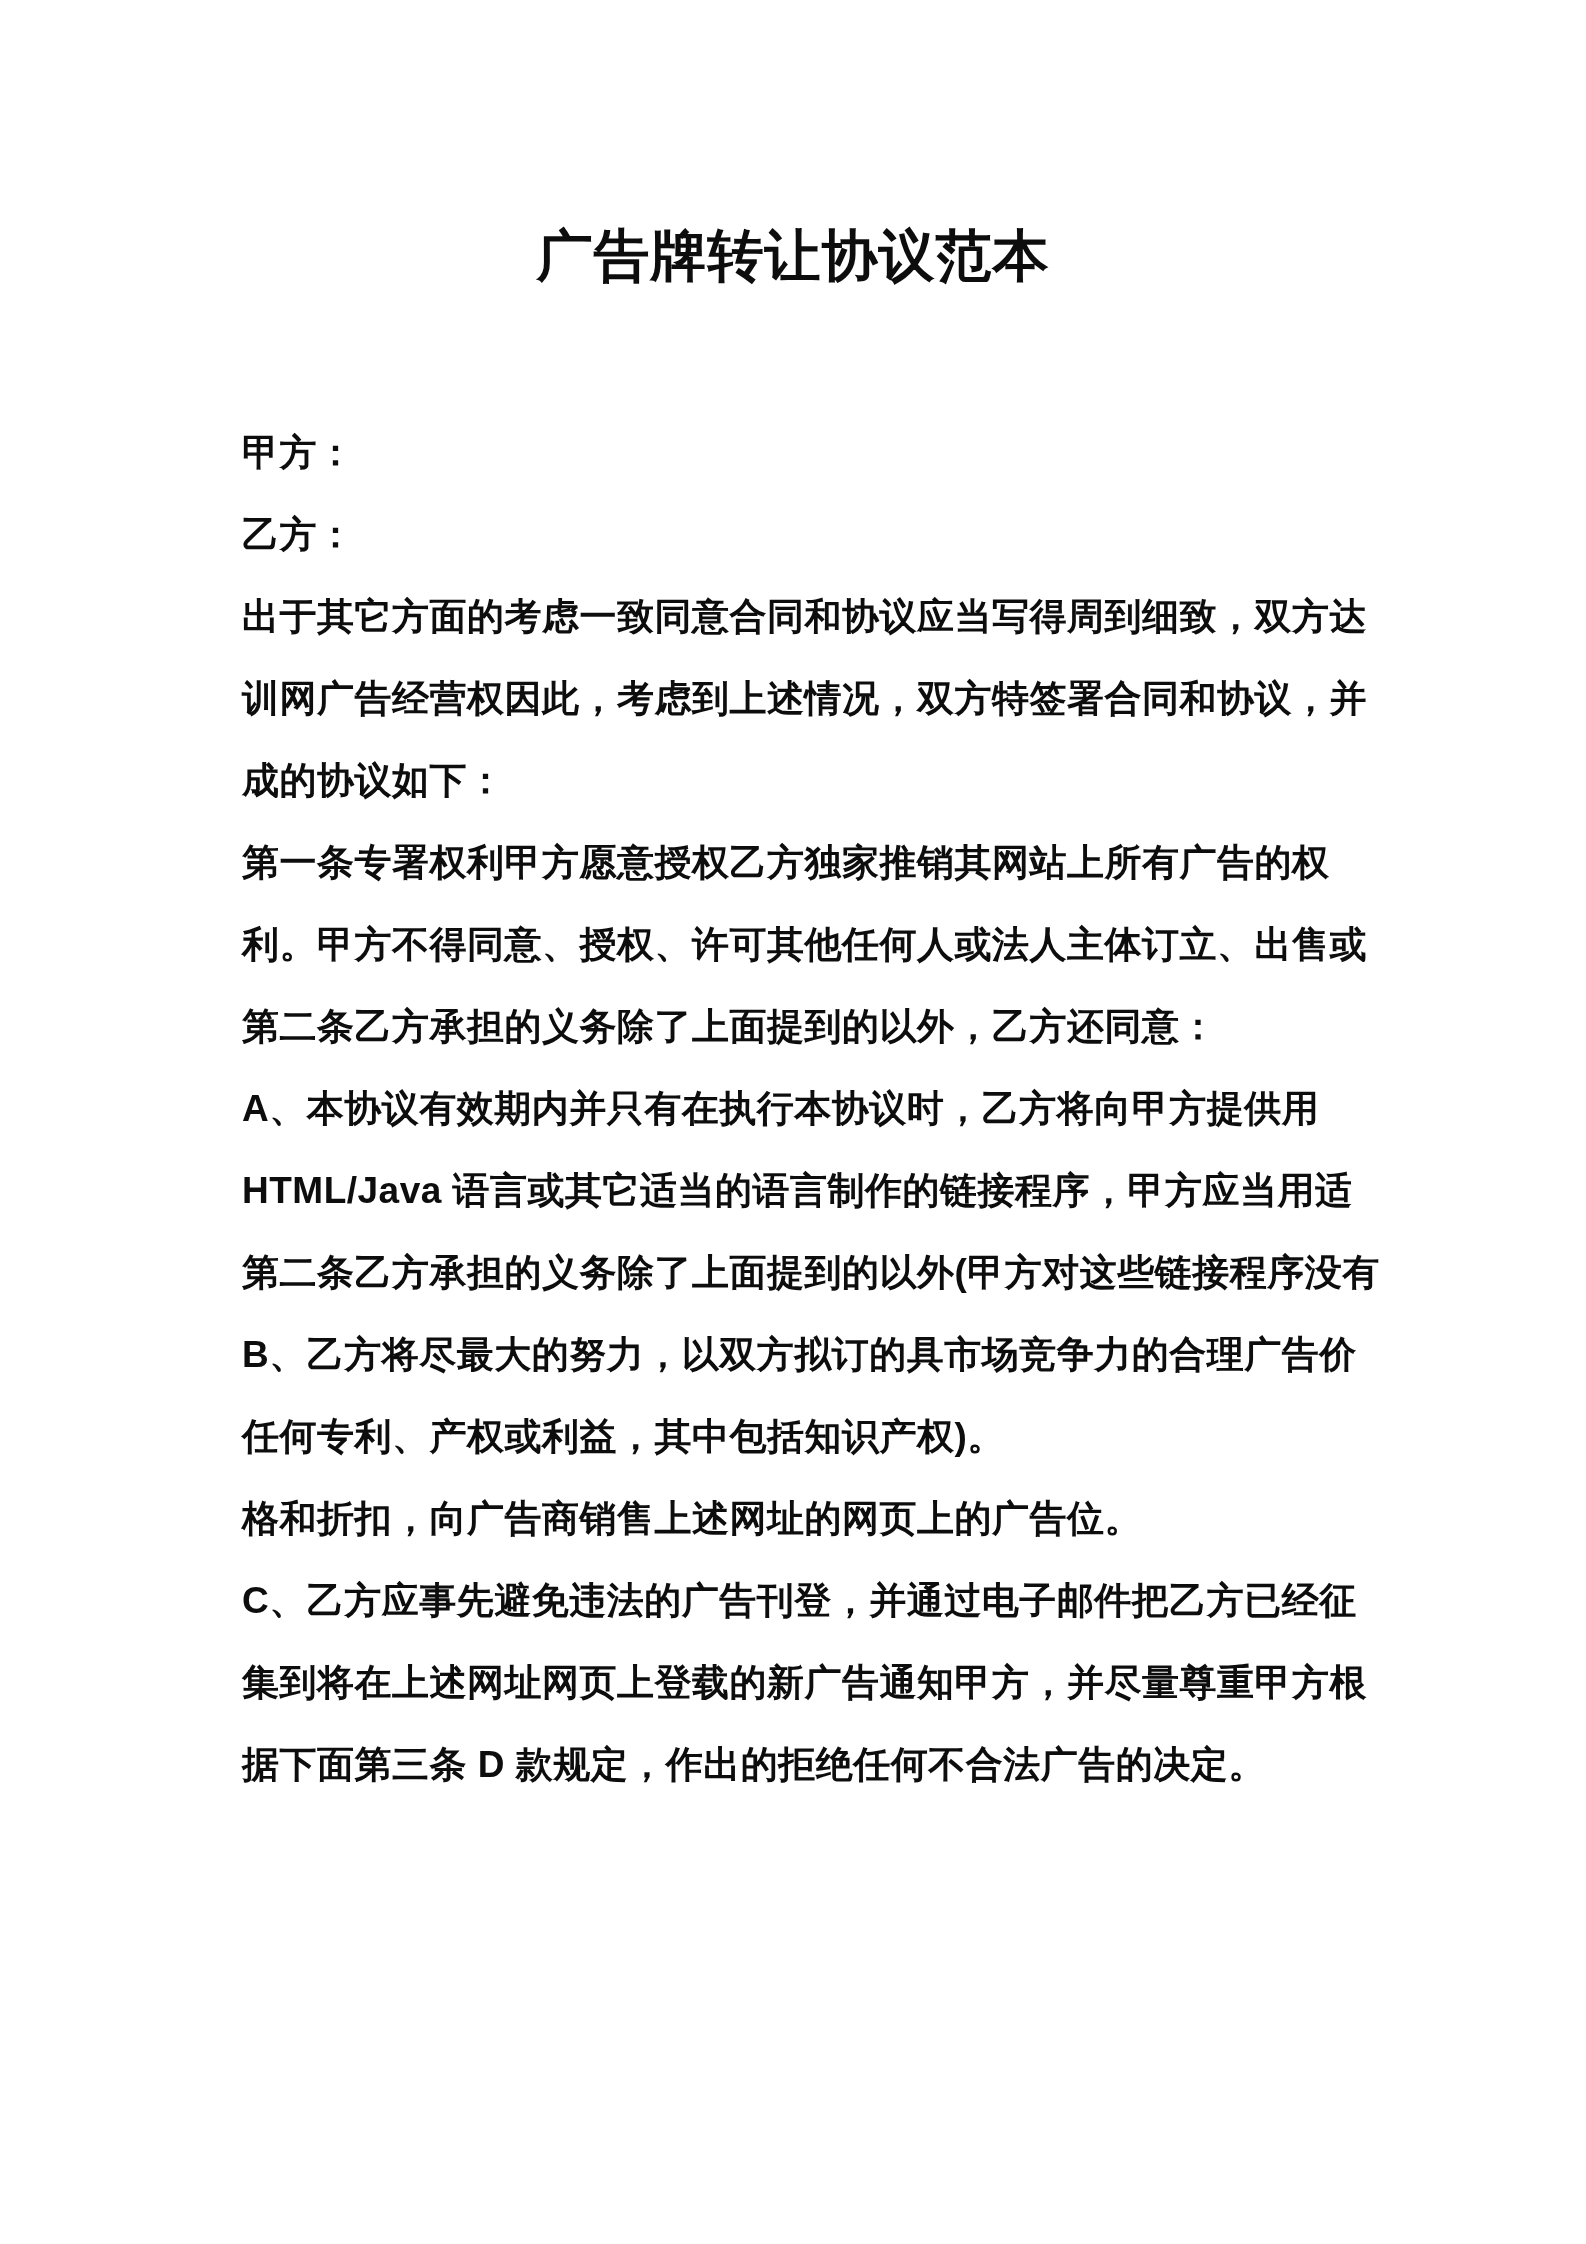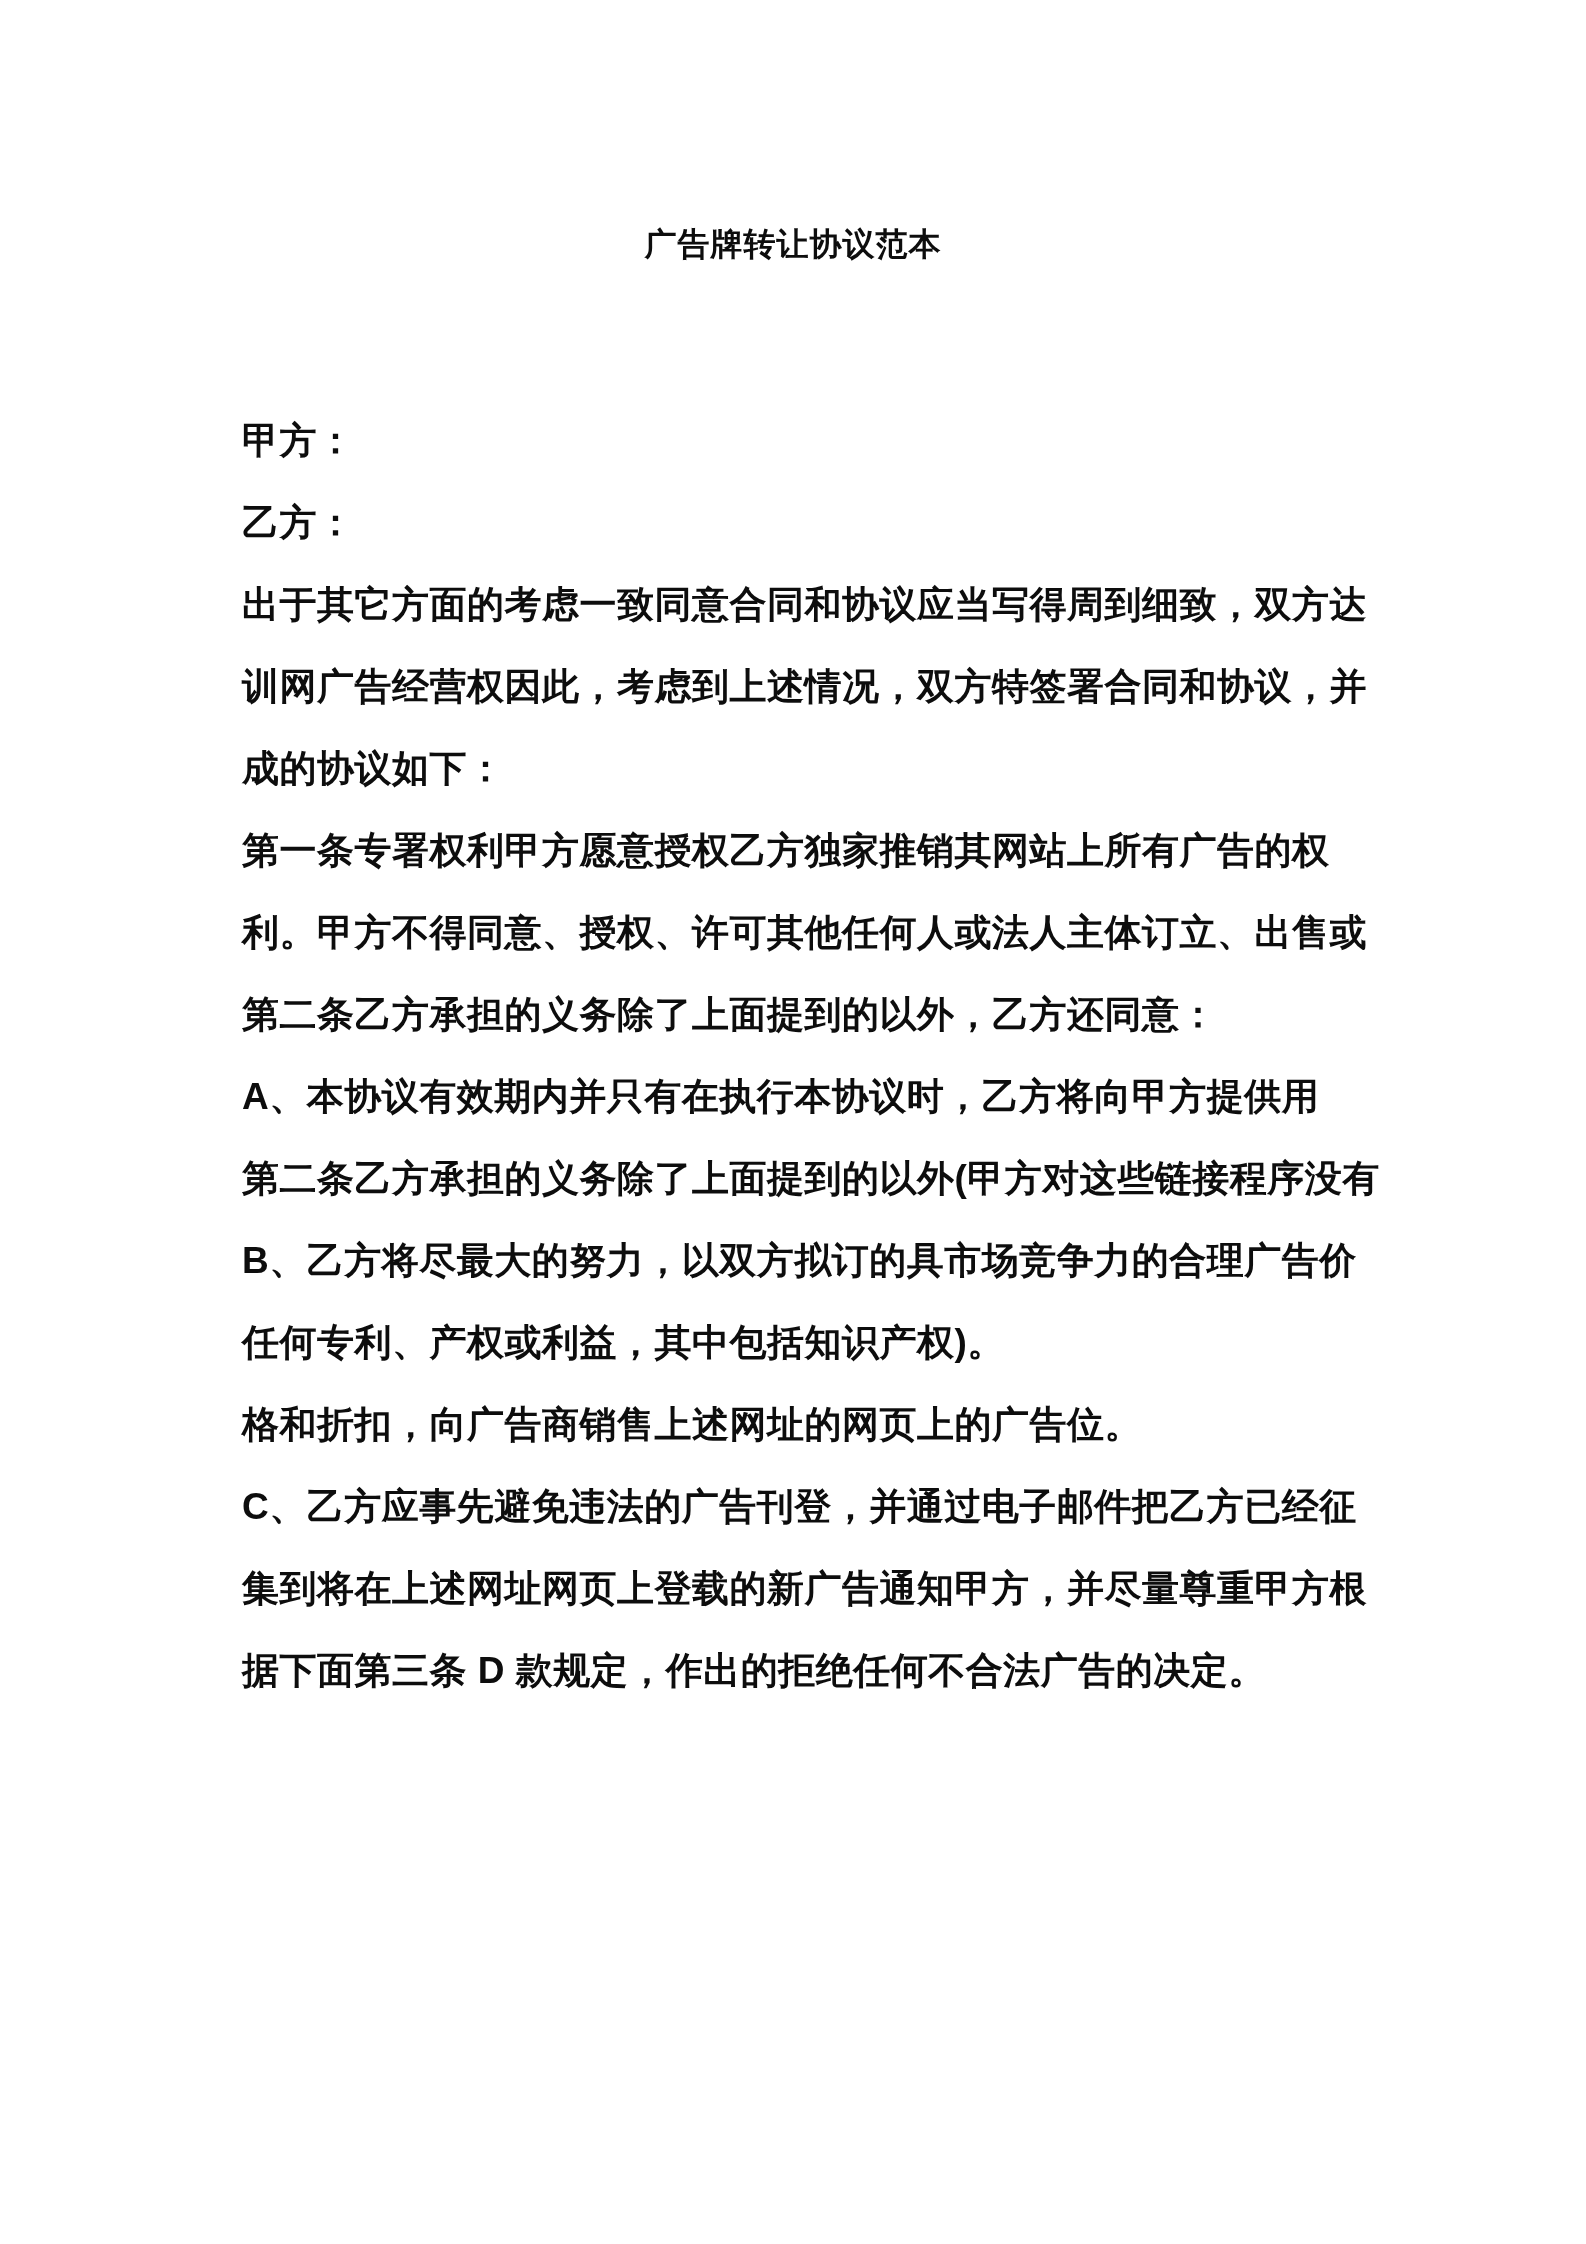--- a/index.html
+++ b/index.html
@@ -10,24 +10,24 @@
   .page {
     position: relative;
     width: 1586px;
     height: 2244px;
     background: #ffffff;
     color: #111111;
     font-family: "Liberation Sans", sans-serif;
     overflow: hidden;
   }
   .doc-title {
-    margin: 4px;
+    margin: 16px;
     padding-top: 212px;
     text-align: center;
-    font-size: 32px;
+    font-size: 56px;
     line-height: 56px;
     font-weight: 700;
     letter-spacing: 1px;
     color: #0d0d0d;
   }
   .doc-body {
     margin-top: 128px;
     margin-left: 242px;
     width: 1160px;
     font-size: 37px;
@@ -48,20 +48,21 @@
   <div class="doc-body">
     <div class="doc-line">甲方：</div>
     <div class="doc-line">乙方：</div>
     <div class="doc-line">出于其它方面的考虑一致同意合同和协议应当写得周到细致，双方达</div>
     <div class="doc-line">训网广告经营权因此，考虑到上述情况，双方特签署合同和协议，并</div>
     <div class="doc-line">成的协议如下：</div>
     <div class="doc-line">第一条专署权利甲方愿意授权乙方独家推销其网站上所有广告的权</div>
     <div class="doc-line">利。甲方不得同意、授权、许可其他任何人或法人主体订立、出售或</div>
     <div class="doc-line">第二条乙方承担的义务除了上面提到的以外，乙方还同意：</div>
     <div class="doc-line">A、本协议有效期内并只有在执行本协议时，乙方将向甲方提供用</div>
+    <div class="doc-line">HTML/Java 语言或其它适当的语言制作的链接程序，甲方应当用适</div>
     <div class="doc-line">第二条乙方承担的义务除了上面提到的以外(甲方对这些链接程序没有</div>
     <div class="doc-line">B、乙方将尽最大的努力，以双方拟订的具市场竞争力的合理广告价</div>
     <div class="doc-line">任何专利、产权或利益，其中包括知识产权)。</div>
     <div class="doc-line">格和折扣，向广告商销售上述网址的网页上的广告位。</div>
     <div class="doc-line">C、乙方应事先避免违法的广告刊登，并通过电子邮件把乙方已经征</div>
     <div class="doc-line">集到将在上述网址网页上登载的新广告通知甲方，并尽量尊重甲方根</div>
     <div class="doc-line">据下面第三条 D 款规定，作出的拒绝任何不合法广告的决定。</div>
   </div>
 </div>
 

